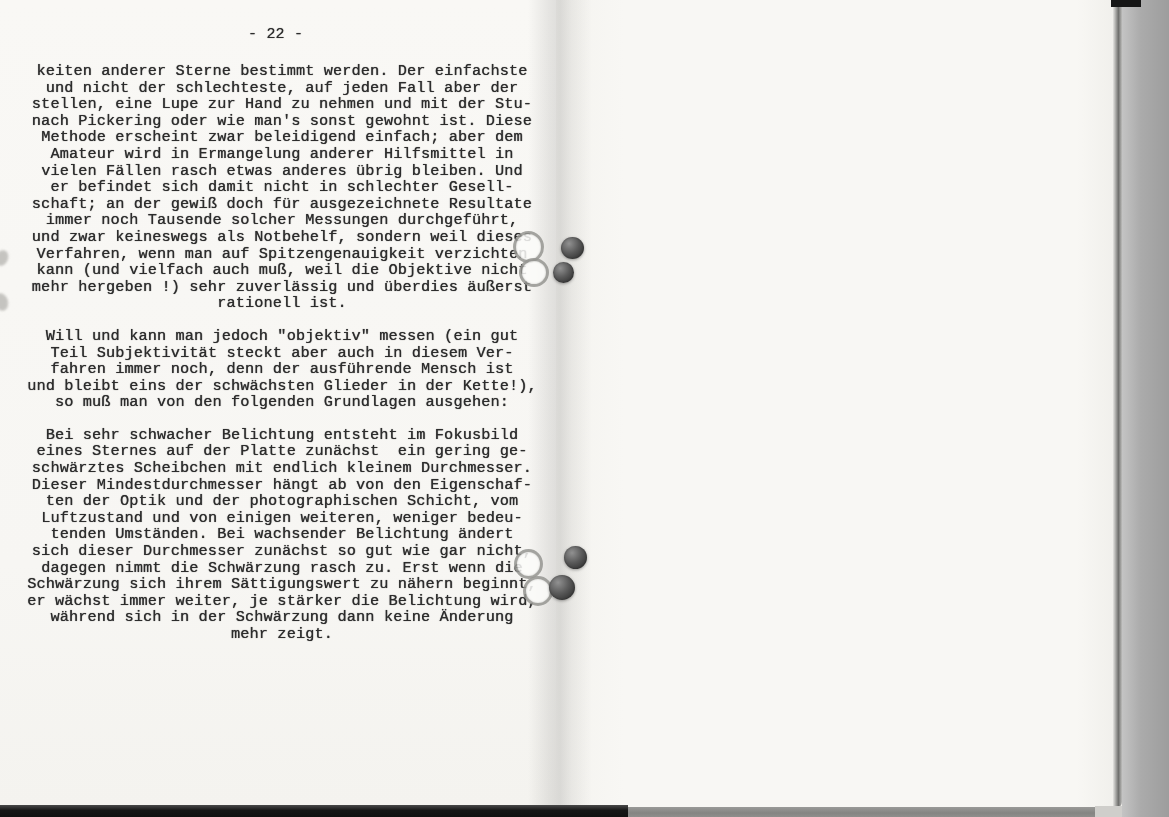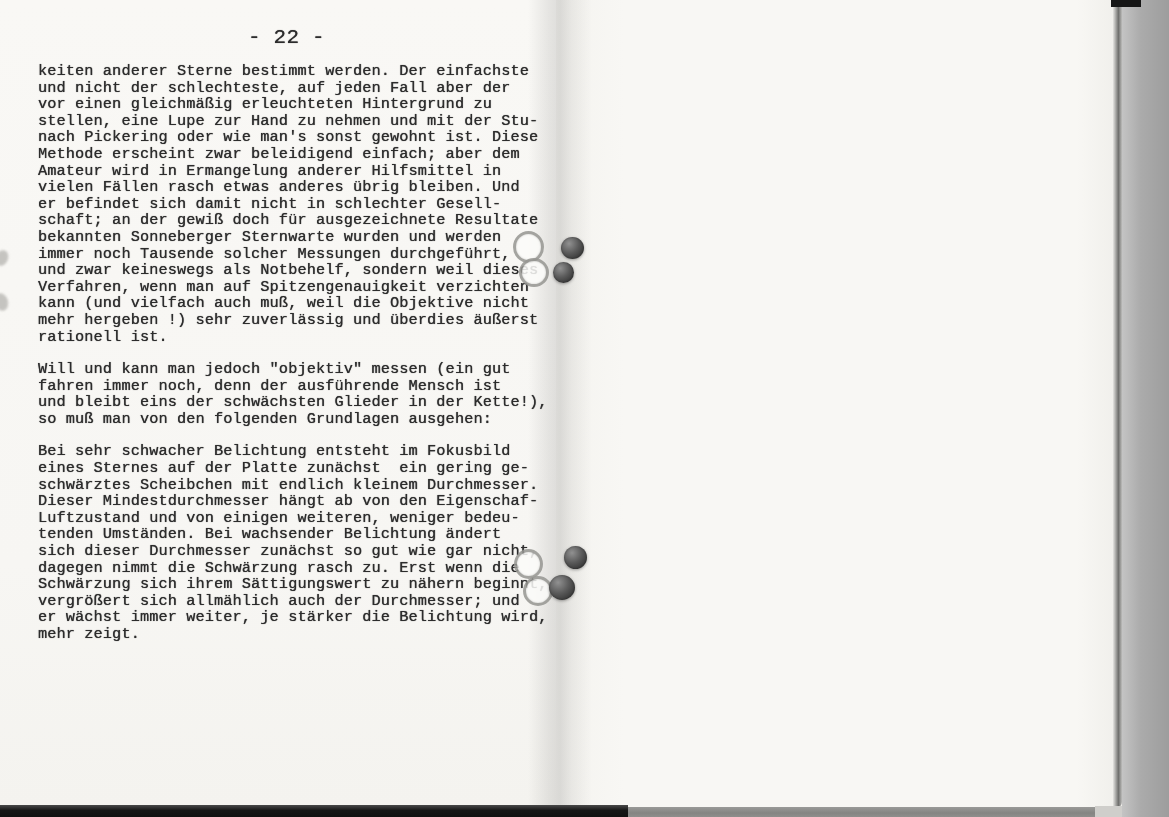--- a/index.html
+++ b/index.html
@@ -81,80 +81,80 @@
   .smudge{
     position:absolute;background:#b9b8b4;border-radius:50%;
     filter:blur(1px);opacity:0.8;
   }
   #smudge1{left:-4px;top:250px;width:12px;height:16px;transform:rotate(20deg);}
   #smudge2{left:-5px;top:293px;width:13px;height:18px;transform:rotate(-15deg);}
 
   
   .page-number{
     position:absolute;
-    font-size:21px;color:#2c2c2c;letter-spacing:0.2px;
+    font-size:15px;color:#2c2c2c;letter-spacing:0.2px;
     text-shadow:0 0 0.8px rgba(40,40,40,0.85);
   }
   #pn-left{left:248px;top:26px;}
   .text-block{
     position:absolute;
     font-size:15.2px;line-height:16.6px;color:#2c2c2c;
     letter-spacing:0.15px;
     text-shadow:0 0 0.9px rgba(42,42,42,0.8), 0.4px 0.4px 0.4px rgba(70,70,70,0.35);
   }
-  #left-text{left:38px;top:63px;width:522px;}
+  #left-text{left:21px;top:63px;width:522px;text-align:center;}
   #right-text{left:598px;top:61px;width:516px;transform:rotate(-0.25deg);transform-origin:left top;line-height:16.7px;}
   .para{margin:0 0 16px 0;}
   .tline{white-space:pre;}
 </style>
 </head>
 <body>
 
 <div class="scan">
 
   <div class="page page-left">
     <div class="page-number" id="pn-left">- 22 -</div>
     <div class="text-block" id="left-text">
         <div class="para">
           <div class="tline">keiten anderer Sterne bestimmt werden. Der einfachste</div>
           <div class="tline">und nicht der schlechteste, auf jeden Fall aber der</div>
-          <div class="tline">vor einen gleichmäßig erleuchteten Hintergrund zu</div>
           <div class="tline">stellen, eine Lupe zur Hand zu nehmen und mit der Stu-</div>
           <div class="tline">nach Pickering oder wie man's sonst gewohnt ist. Diese</div>
           <div class="tline">Methode erscheint zwar beleidigend einfach; aber dem</div>
           <div class="tline">Amateur wird in Ermangelung anderer Hilfsmittel in</div>
           <div class="tline">vielen Fällen rasch etwas anderes übrig bleiben. Und</div>
           <div class="tline">er befindet sich damit nicht in schlechter Gesell-</div>
           <div class="tline">schaft; an der gewiß doch für ausgezeichnete Resultate</div>
-          <div class="tline">bekannten Sonneberger Sternwarte wurden und werden</div>
           <div class="tline">immer noch Tausende solcher Messungen durchgeführt,</div>
           <div class="tline">und zwar keineswegs als Notbehelf, sondern weil dieses</div>
           <div class="tline">Verfahren, wenn man auf Spitzengenauigkeit verzichten</div>
           <div class="tline">kann (und vielfach auch muß, weil die Objektive nicht</div>
           <div class="tline">mehr hergeben !) sehr zuverlässig und überdies äußerst</div>
           <div class="tline">rationell ist.</div>
         </div>
         <div class="para">
           <div class="tline">Will und kann man jedoch "objektiv" messen (ein gut</div>
+          <div class="tline">Teil Subjektivität steckt aber auch in diesem Ver-</div>
           <div class="tline">fahren immer noch, denn der ausführende Mensch ist</div>
           <div class="tline">und bleibt eins der schwächsten Glieder in der Kette!),</div>
           <div class="tline">so muß man von den folgenden Grundlagen ausgehen:</div>
         </div>
         <div class="para">
           <div class="tline">Bei sehr schwacher Belichtung entsteht im Fokusbild</div>
           <div class="tline">eines Sternes auf der Platte zunächst  ein gering ge-</div>
           <div class="tline">schwärztes Scheibchen mit endlich kleinem Durchmesser.</div>
           <div class="tline">Dieser Mindestdurchmesser hängt ab von den Eigenschaf-</div>
+          <div class="tline">ten der Optik und der photographischen Schicht, vom</div>
           <div class="tline">Luftzustand und von einigen weiteren, weniger bedeu-</div>
           <div class="tline">tenden Umständen. Bei wachsender Belichtung ändert</div>
           <div class="tline">sich dieser Durchmesser zunächst so gut wie gar nicht,</div>
           <div class="tline">dagegen nimmt die Schwärzung rasch zu. Erst wenn die</div>
           <div class="tline">Schwärzung sich ihrem Sättigungswert zu nähern beginnt,</div>
-          <div class="tline">vergrößert sich allmählich auch der Durchmesser; und</div>
           <div class="tline">er wächst immer weiter, je stärker die Belichtung wird,</div>
+          <div class="tline">während sich in der Schwärzung dann keine Änderung</div>
           <div class="tline">mehr zeigt.</div>
         </div>
       </div>
   </div>
 
   <div class="page page-right">
 
     <div class="text-block" id="right-text">
         <div class="para">
           <div class="tline">Man kann nun sowohl den Scheibchendurchmesser, als</div>

